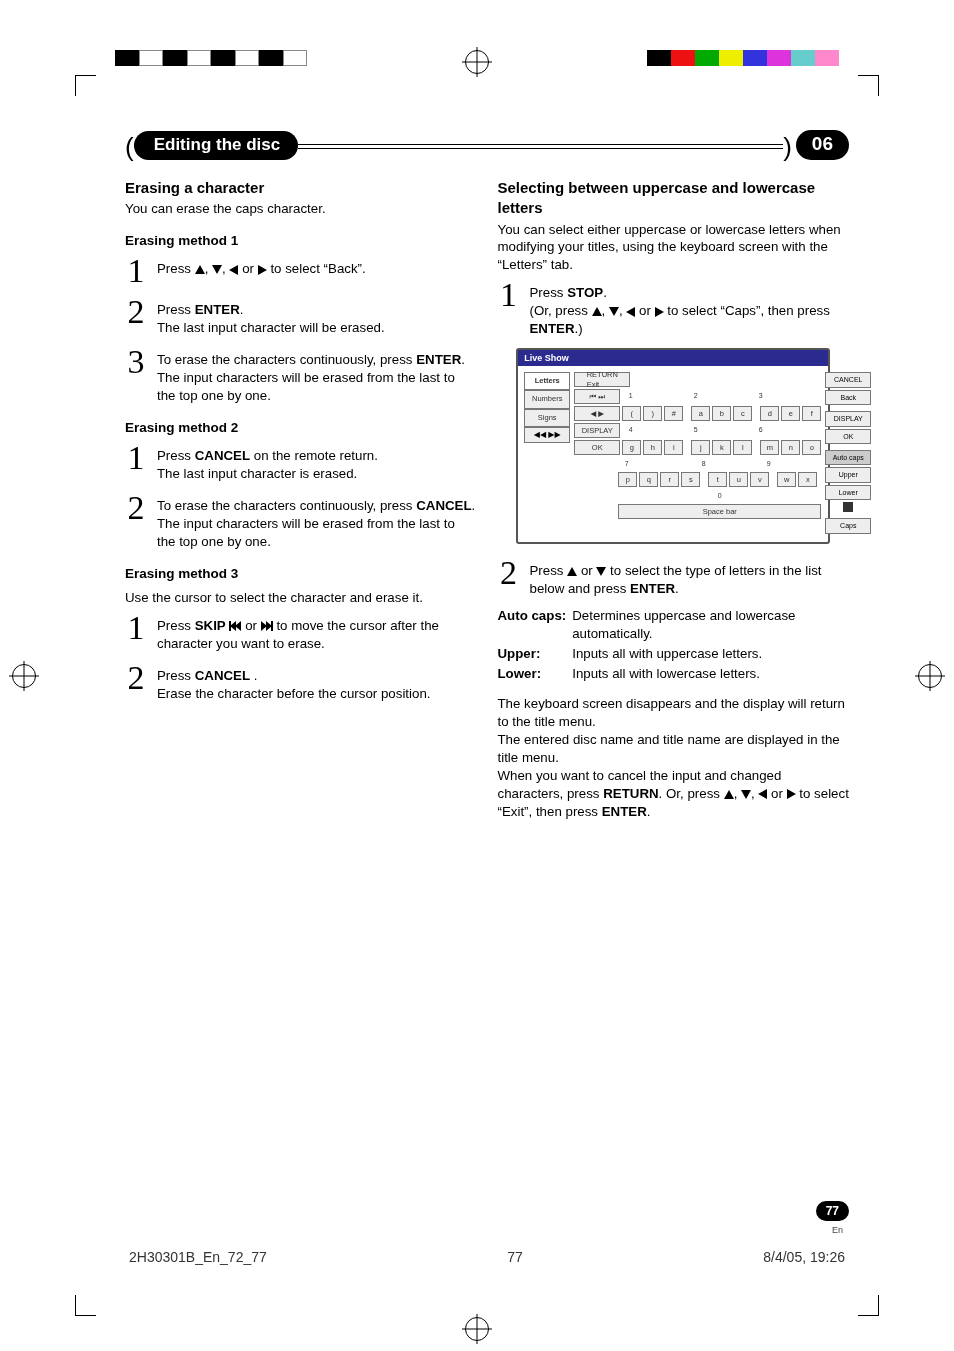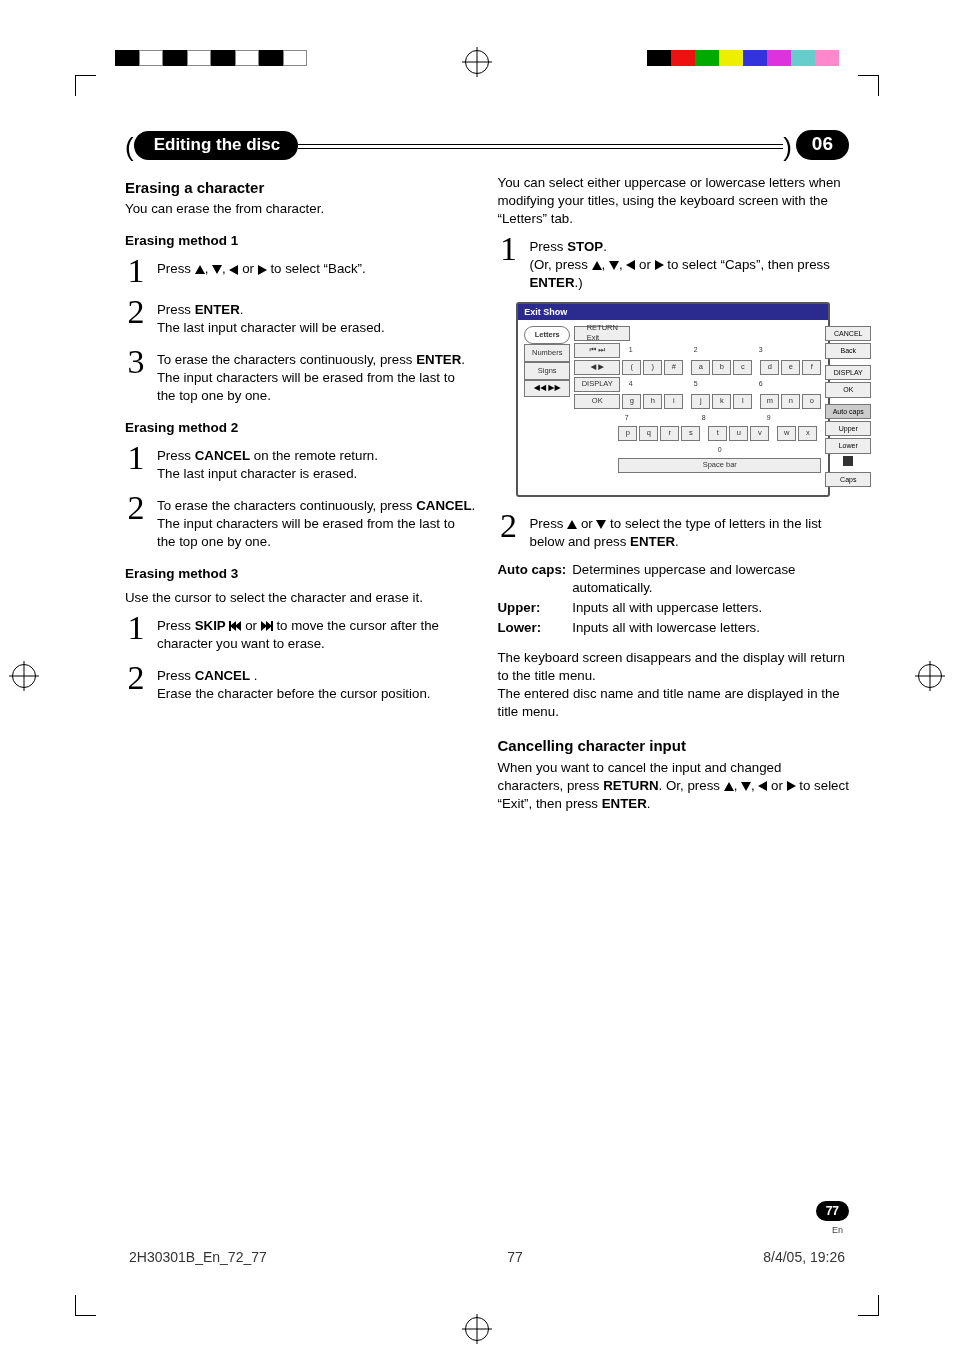--- a/index.html
+++ b/index.html
@@ -87,21 +87,21 @@
 
   
   .kbfig{
     border:2px solid #555; border-radius:3px; width:310px; margin:10px auto 0 auto; font-size:8px;
     background:#fff;
   }
   .kbfig .titlebar{ background:#2b2b8f; color:#fff; font-weight:bold; padding:2px 6px; font-size:9px;}
   .kbfig .inner{ padding:6px 6px 8px 6px; display:flex; gap:4px;}
   .kbfig .tabs{ display:flex; flex-direction:column; gap:0;}
   .kbfig .tab{ border:1px solid #777; padding:3px 3px; width:38px; text-align:center; font-size:7.5px; background:#eee; color:#333;}
-  .kbfig .tab.active{ background:#fff; font-weight:bold;border-radius:9px;}
+  .kbfig .tab.active{ background:#fff; font-weight:bold;}
   .kbfig .navrow{ border:1px solid #777; padding:2px 2px; text-align:center; font-size:8px; background:#eee;}
   .kbfig .grid{ flex:1;}
   .kbfig .krow{ display:flex; gap:2px; margin-bottom:2px;}
   .kbfig .key{ border:1px solid #777; background:#eee; color:#333; font-size:7.5px; min-width:13px; height:13px; display:flex; align-items:center; justify-content:center; padding:0 2px;}
   .kbfig .key.wide{ min-width:40px;}
   .kbfig .key.num{ background:#fff; border:none; font-size:7px;}
   .kbfig .right-col{ display:flex; flex-direction:column; gap:2px;}
   .kbfig .rbtn{ border:1px solid #777; background:#eee; font-size:7px; padding:2px 2px; text-align:center; width:40px;}
   .kbfig .rbtn.hl{ background:#ccc;}
   .kbfig .spacebar{ flex:1; text-align:center;}
@@ -161,21 +161,21 @@
       <span class="head-left">Editing the disc</span>
       <div class="head-connector"></div>
       <span class="header-paren-r">)</span>
       <span class="chapter-pill">06</span>
     </div>
 
     <div class="cols">
 
       <div class="col">
         <h3 class="sect">Erasing a character</h3>
-        <div>You can erase the from character.</div>
+        <div>You can erase the caps character.</div>
 
         <div class="sub">Erasing method 1</div>
 
         <div class="step">
           <div class="stepnum">1</div>
           <div class="stepbody">
             Press <span class="tri up"></span>, <span class="tri down"></span>, <span class="tri left"></span> or <span class="tri right"></span> to select “Back”.
           </div>
         </div>
 
@@ -239,32 +239,33 @@
           <div class="stepnum">2</div>
           <div class="stepbody">
             <span>Press </span><b>CANCEL</b><span> .</span><br>
             <span>Erase the character before the cursor position.</span>
           </div>
         </div>
 
       </div>
 
       <div class="col">
+        <h3 class="sect">Selecting between uppercase and lowercase letters</h3>
         <div>You can select either uppercase or lowercase letters when modifying your titles, using the keyboard screen with the “Letters” tab.</div>
 
         <div class="step">
           <div class="stepnum">1</div>
           <div class="stepbody">
             <span>Press </span><b>STOP</b><span>.</span><br>
             <span>(Or, press </span><span class="tri up"></span>, <span class="tri down"></span>, <span class="tri left"></span> or <span class="tri right"></span><span> to select “Caps”, then press </span><b>ENTER</b><span>.)</span>
           </div>
         </div>
 
         <div class="kbfig">
-          <div class="titlebar">Exit Show</div>
+          <div class="titlebar">Live Show</div>
           <div class="inner">
             <div class="tabs">
               <div class="tab active">Letters</div>
               <div class="tab">Numbers</div>
               <div class="tab">Signs</div>
               <div class="navrow">◀◀  ▶▶</div>
             </div>
             <div class="grid">
               <div class="krow">
                 <div class="key wide" style="min-width:50px">RETURN<br>Exit</div>
@@ -382,21 +383,20 @@
                 <td><span>Lower</span>:</td>
                 <td>Inputs all with lowercase letters.</td>
               </tr>
         </tbody>
           </table>
 
         <div style="height:10px"></div>
         <div>The keyboard screen disappears and the display will return to the title menu.</div>
         <div>The entered disc name and title name are displayed in the title menu.</div>
 
-        <h3 class="sect" style="margin-top:16px">Cancelling character input</h3>
         <div>
           <span>When you want to cancel the input and changed characters, press </span><b>RETURN</b><span>. Or, press </span><span class="tri up"></span>, <span class="tri down"></span>, <span class="tri left"></span><span> or </span><span class="tri right"></span><span> to select “Exit”, then press </span><b>ENTER</b><span>.</span>
         </div>
       </div>
     </div>
 
     <div class="pg-badge">77</div>
     <div class="pg-lang">En</div>
 
     <div class="footer-meta">

